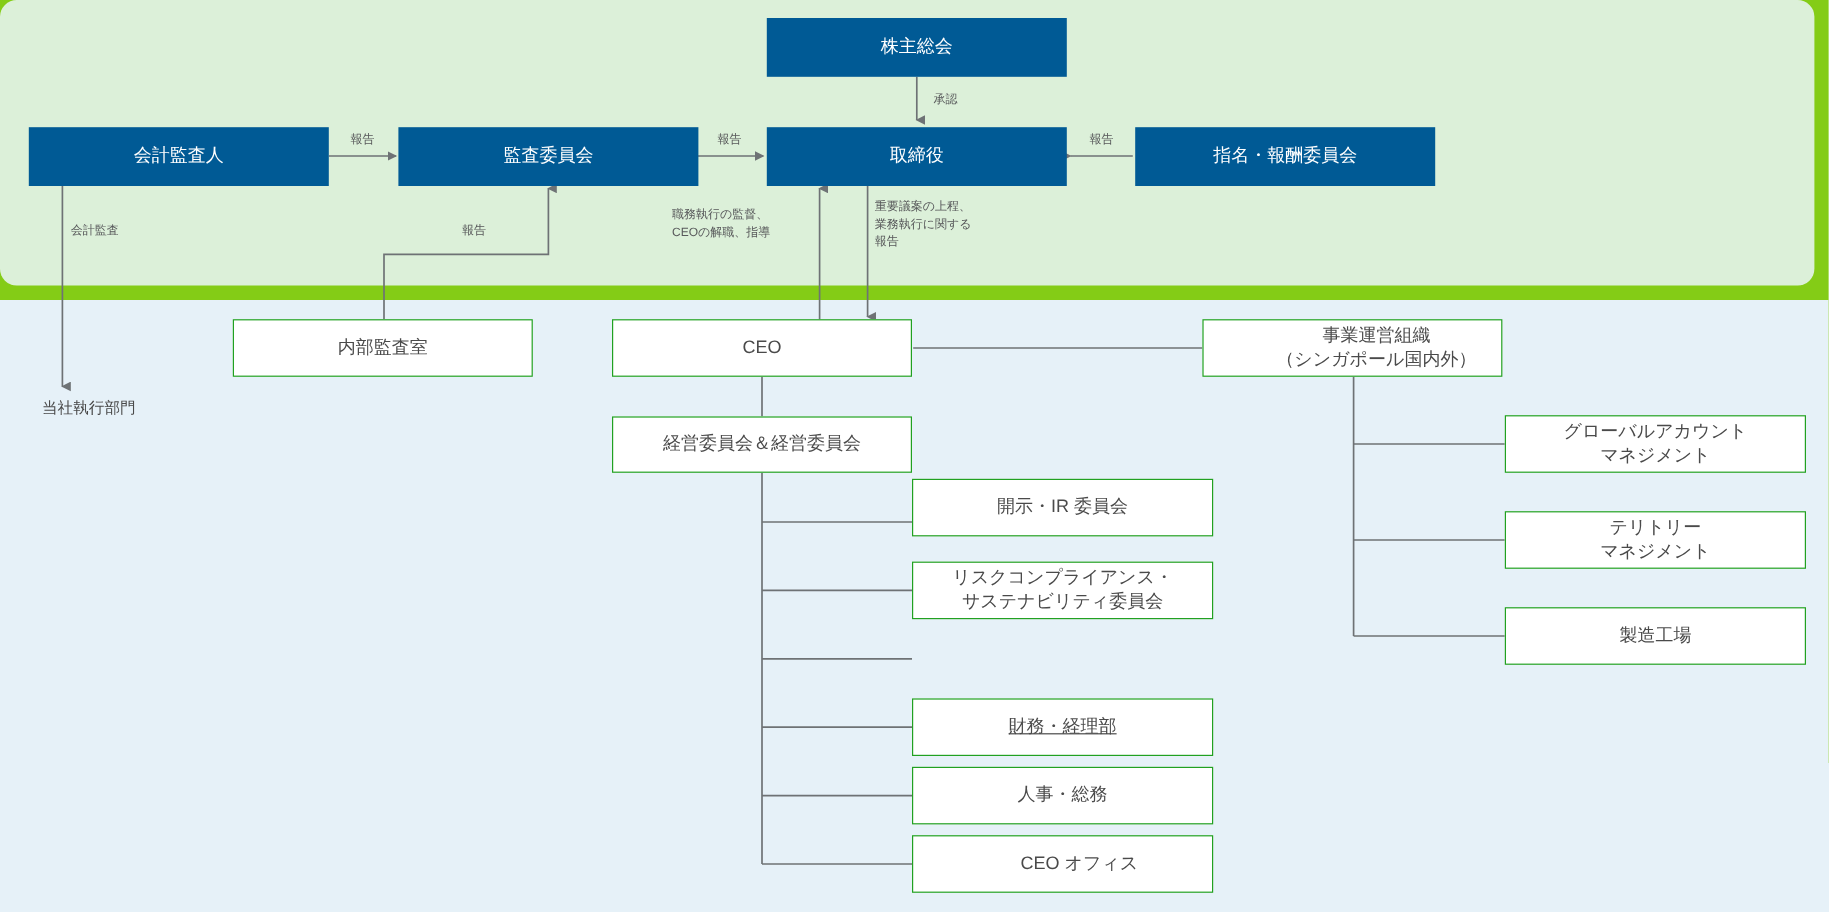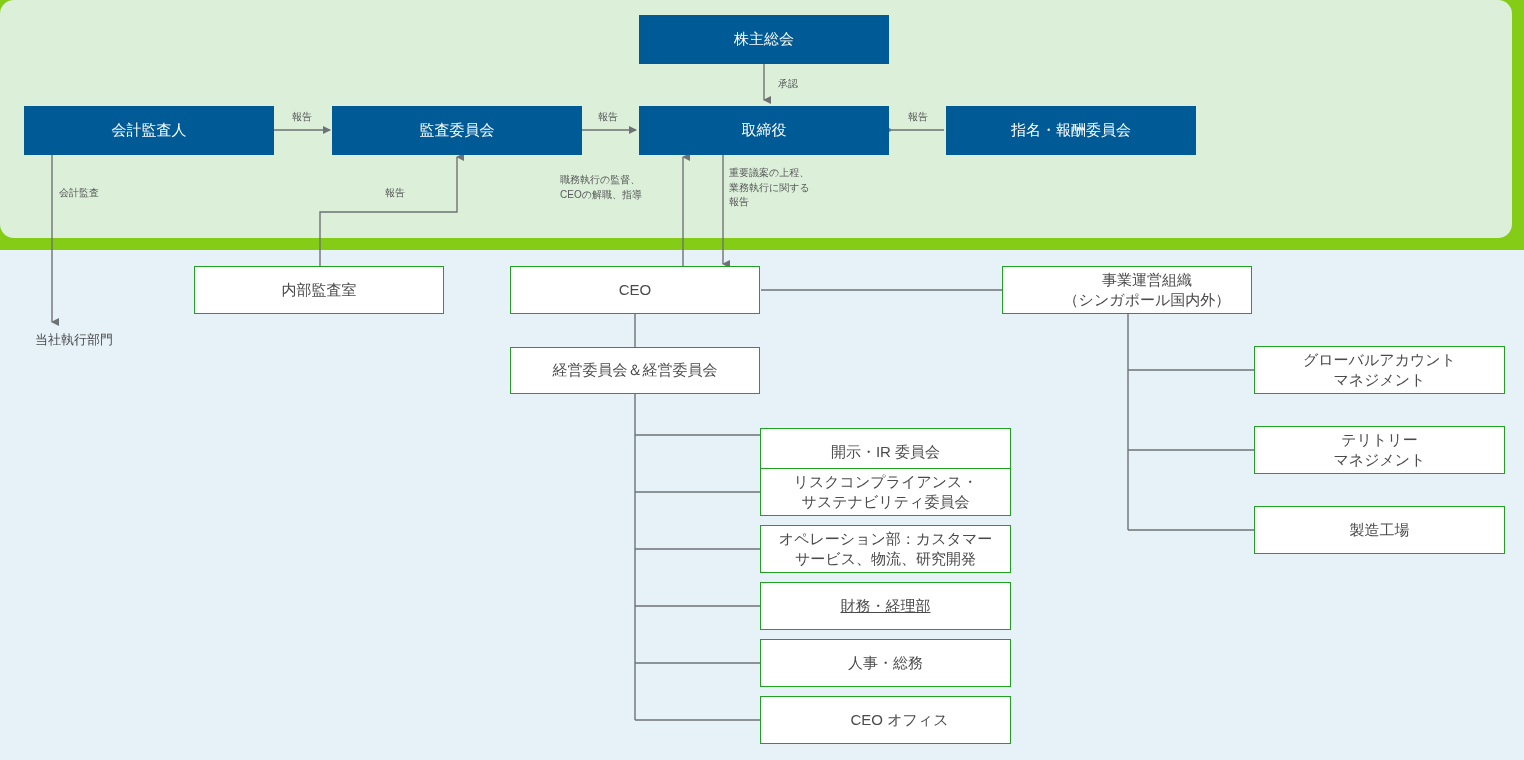--- a/index.html
+++ b/index.html
@@ -167,33 +167,29 @@
 
   <div class="box box-white" style="left:1002px; top:266px; width:250px; height:48px;">
     <span style="white-space:pre-line;margin-left:40px;">事業運営組織
 （シンガポール国内外）</span>
   </div>
 
   <div class="box box-white" style="left:510px; top:347px; width:250px; height:47px;">
     <span>経営委員会＆経営委員会</span>
   </div>
 
-  <div class="box box-white" style="left:760px; top:428px; width:251px; height:48px;">
+  <div class="box box-white" style="left:760px; top:399px; width:251px; height:48px;">
     <span>開示・IR 委員会</span>
   </div>
 
   <div class="box box-white" style="left:760px; top:468px; width:251px; height:48px;">
     <span style="white-space:pre-line;">リスクコンプライアンス・
 サステナビリティ委員会</span>
   </div>
 
-  <div class="box box-white" style="left:760px; top:525px; width:251px; height:48px;">
-    <span style="white-space:pre-line;">オペレーション部：カスタマー
-サービス、物流、研究開発</span>
-  </div>
 
   <div class="box box-white" style="left:760px; top:582px; width:251px; height:48px;text-decoration:underline;">
     <span>財務・経理部</span>
   </div>
 
   <div class="box box-white" style="left:760px; top:639px; width:251px; height:48px;">
     <span>人事・総務</span>
   </div>
 
   <div class="box box-white" style="left:760px; top:696px; width:251px; height:48px;padding-left:28px;">

